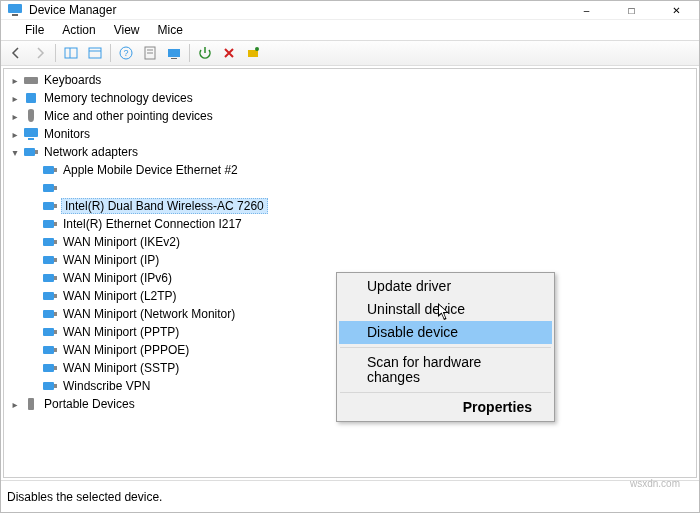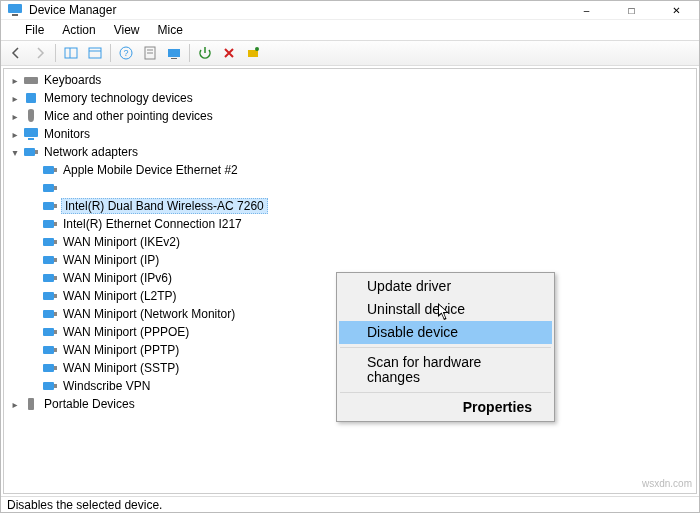--- a/index.html
+++ b/index.html
@@ -119,30 +119,30 @@
 }
 .ctx-item {
   padding: 4px 20px 4px 28px;
   line-height: 15px;
 }
 .ctx-item.highlight { background: #91c9f7; }
 .ctx-item.bold { font-weight: bold; text-align: right; }
 .ctx-sep { height: 1px; background: #d7d7d7; margin: 3px 1px; }
 
 .statusbar {
-  height: 16px;
+  height: 32px;
   border-top: 1px solid #ddd;
   display: flex; align-items: center;
   padding: 0 6px;
   font-size: 12px;
 }
 
 .watermark {
   position: absolute;
-  right: 8px; bottom: 24px;
+  right: 20px; bottom: 24px;
   font-size: 10px;
   color: #bbb;
 }
 
 .cursor {
   position: absolute;
   left: 438px; top: 303px;
   width: 16px; height: 20px;
   pointer-events: none;
 }
@@ -412,33 +412,33 @@
             </li>
           <li>
               <div class="tree-node">
                 <span class="exp none"></span>
                 <span class="ico">
                   <svg viewBox="0 0 16 16">
                     <rect x="1" y="4" width="11" height="8" fill="#3a9be6" rx="1"></rect>
                     <rect x="12" y="6" width="3" height="4" fill="#888"></rect>
                   </svg>
                 </span>
+                <span class="lbl">WAN Miniport (PPTP)</span>
+              </div>
+            </li>
+          <li>
+              <div class="tree-node">
+                <span class="exp none"></span>
+                <span class="ico">
+                  <svg viewBox="0 0 16 16">
+                    <rect x="1" y="4" width="11" height="8" fill="#3a9be6" rx="1"></rect>
+                    <rect x="12" y="6" width="3" height="4" fill="#888"></rect>
+                  </svg>
+                </span>
                 <span class="lbl">WAN Miniport (PPPOE)</span>
-              </div>
-            </li>
-          <li>
-              <div class="tree-node">
-                <span class="exp none"></span>
-                <span class="ico">
-                  <svg viewBox="0 0 16 16">
-                    <rect x="1" y="4" width="11" height="8" fill="#3a9be6" rx="1"></rect>
-                    <rect x="12" y="6" width="3" height="4" fill="#888"></rect>
-                  </svg>
-                </span>
-                <span class="lbl">WAN Miniport (PPTP)</span>
               </div>
             </li>
           <li>
               <div class="tree-node">
                 <span class="exp none"></span>
                 <span class="ico">
                   <svg viewBox="0 0 16 16">
                     <rect x="1" y="4" width="11" height="8" fill="#3a9be6" rx="1"></rect>
                     <rect x="12" y="6" width="3" height="4" fill="#888"></rect>
                   </svg>

